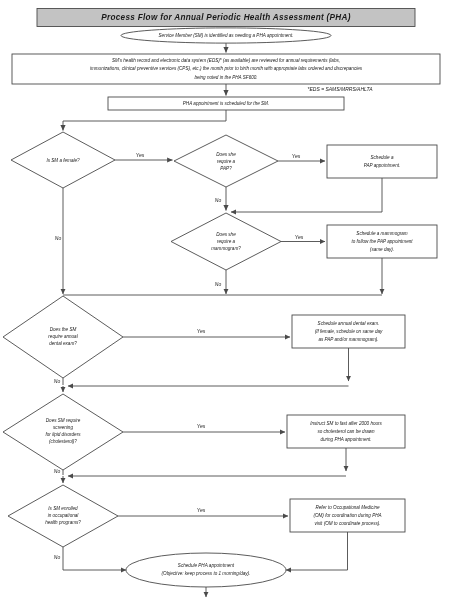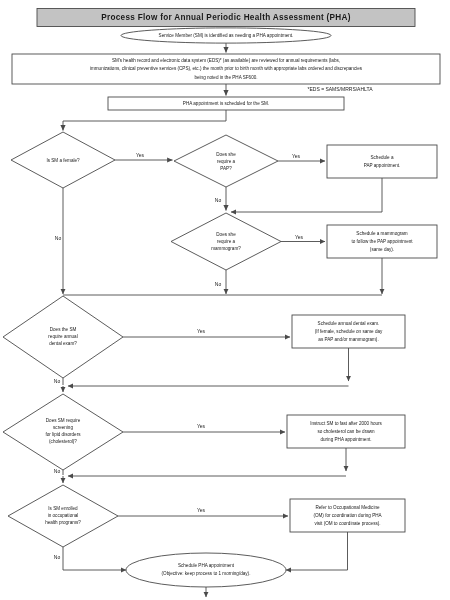--- a/index.html
+++ b/index.html
@@ -10,20 +10,21 @@
   body {
     width: 450px;
     height: 600px;
     font-family: "Liberation Sans", sans-serif;
     overflow: hidden;
   }
   #chart-root {
     position: relative;
     width: 450px;
     height: 532px;
+    font-style: italic;
   }
   svg#flow {
     position: absolute;
     top: 0;
     left: 0;
     width: 450px;
     height: 600px;
   }
   .shape-fill-white { fill: #ffffff; }
   .shape-fill-gray  { fill: #c3c3c3; }

